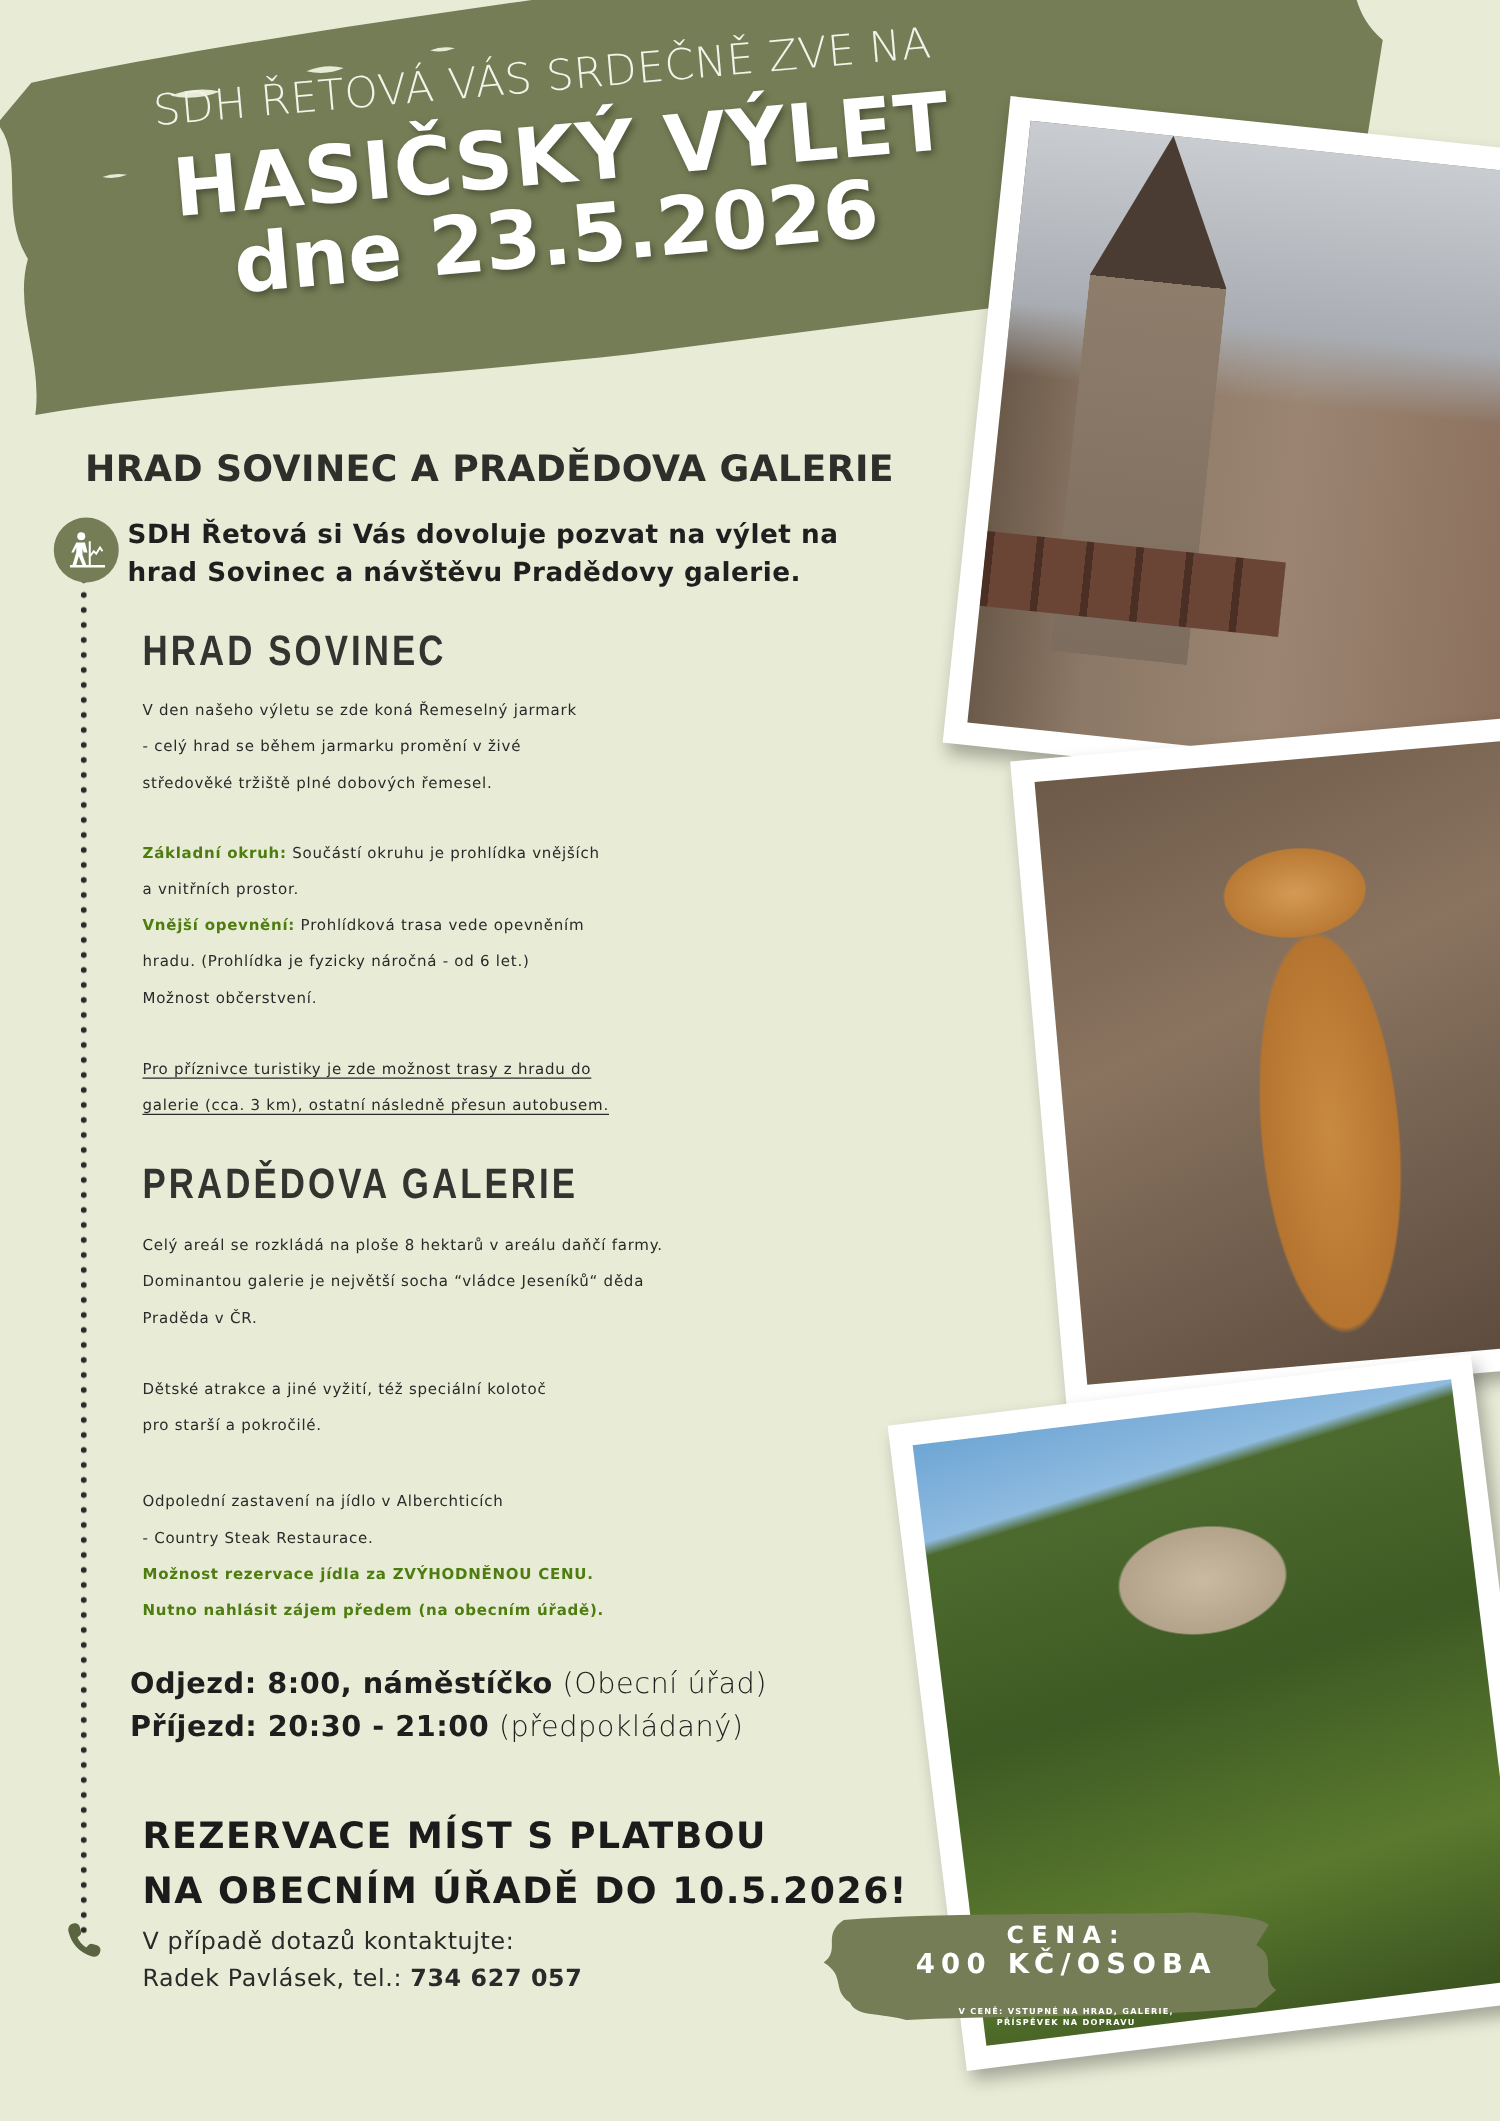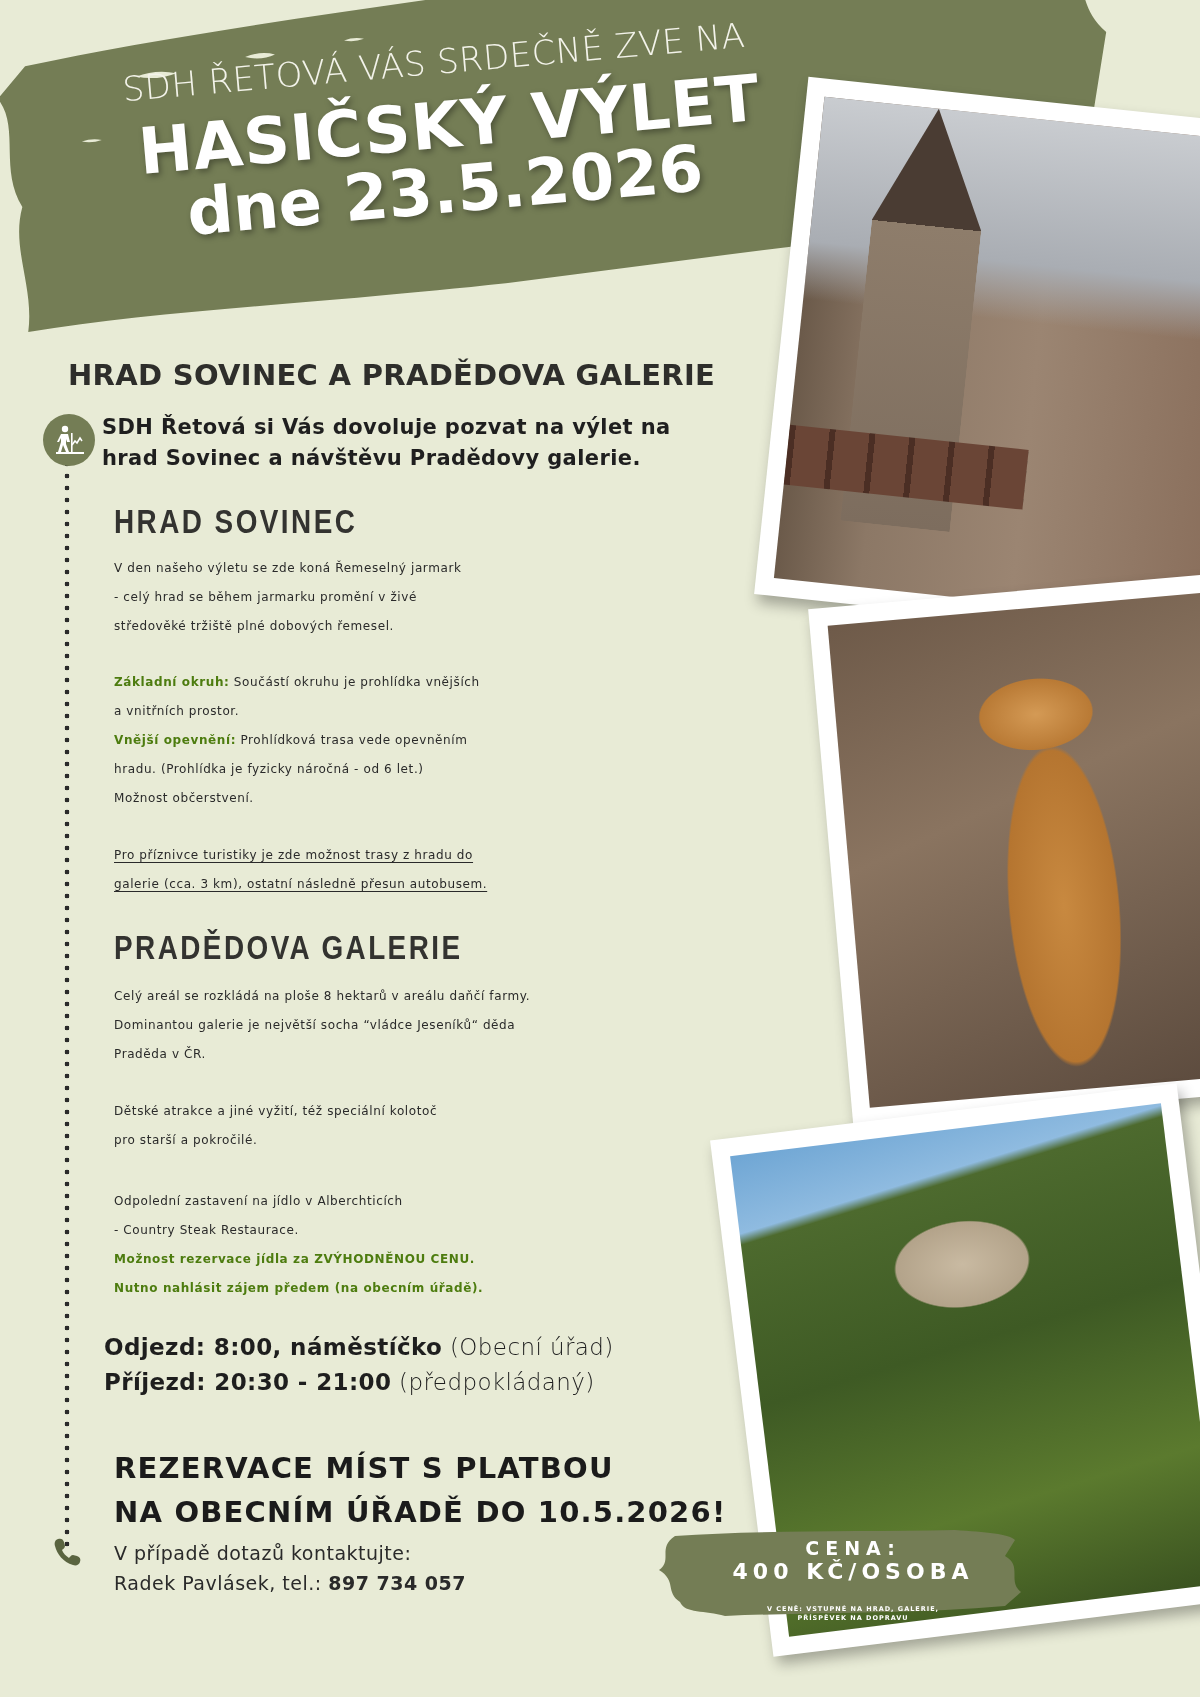--- a/index.html
+++ b/index.html
@@ -211,21 +211,21 @@
   <div><b>Příjezd: 20:30 - 21:00</b><span class="light"> (předpokládaný)</span></div>
 </div>
 
 <div class="reserve">
   <div>REZERVACE MÍST S PLATBOU</div>
   <div>NA OBECNÍM ÚŘADĚ DO 10.5.2026!</div>
 </div>
 
 <div class="contact">
   <div>V případě dotazů kontaktujte:</div>
-  <div><span>Radek Pavlásek, tel.: </span><b>897 734 057</b></div>
+  <div><span>Radek Pavlásek, tel.: </span><b>734 627 057</b></div>
 </div>
 
 <div class="photo photo1">
   <div class="img img-castle">
     <div class="tower"></div>
     <div class="gallery"></div>
   </div>
 </div>
 <div class="photo photo2">
   <div class="img img-statue"></div>

